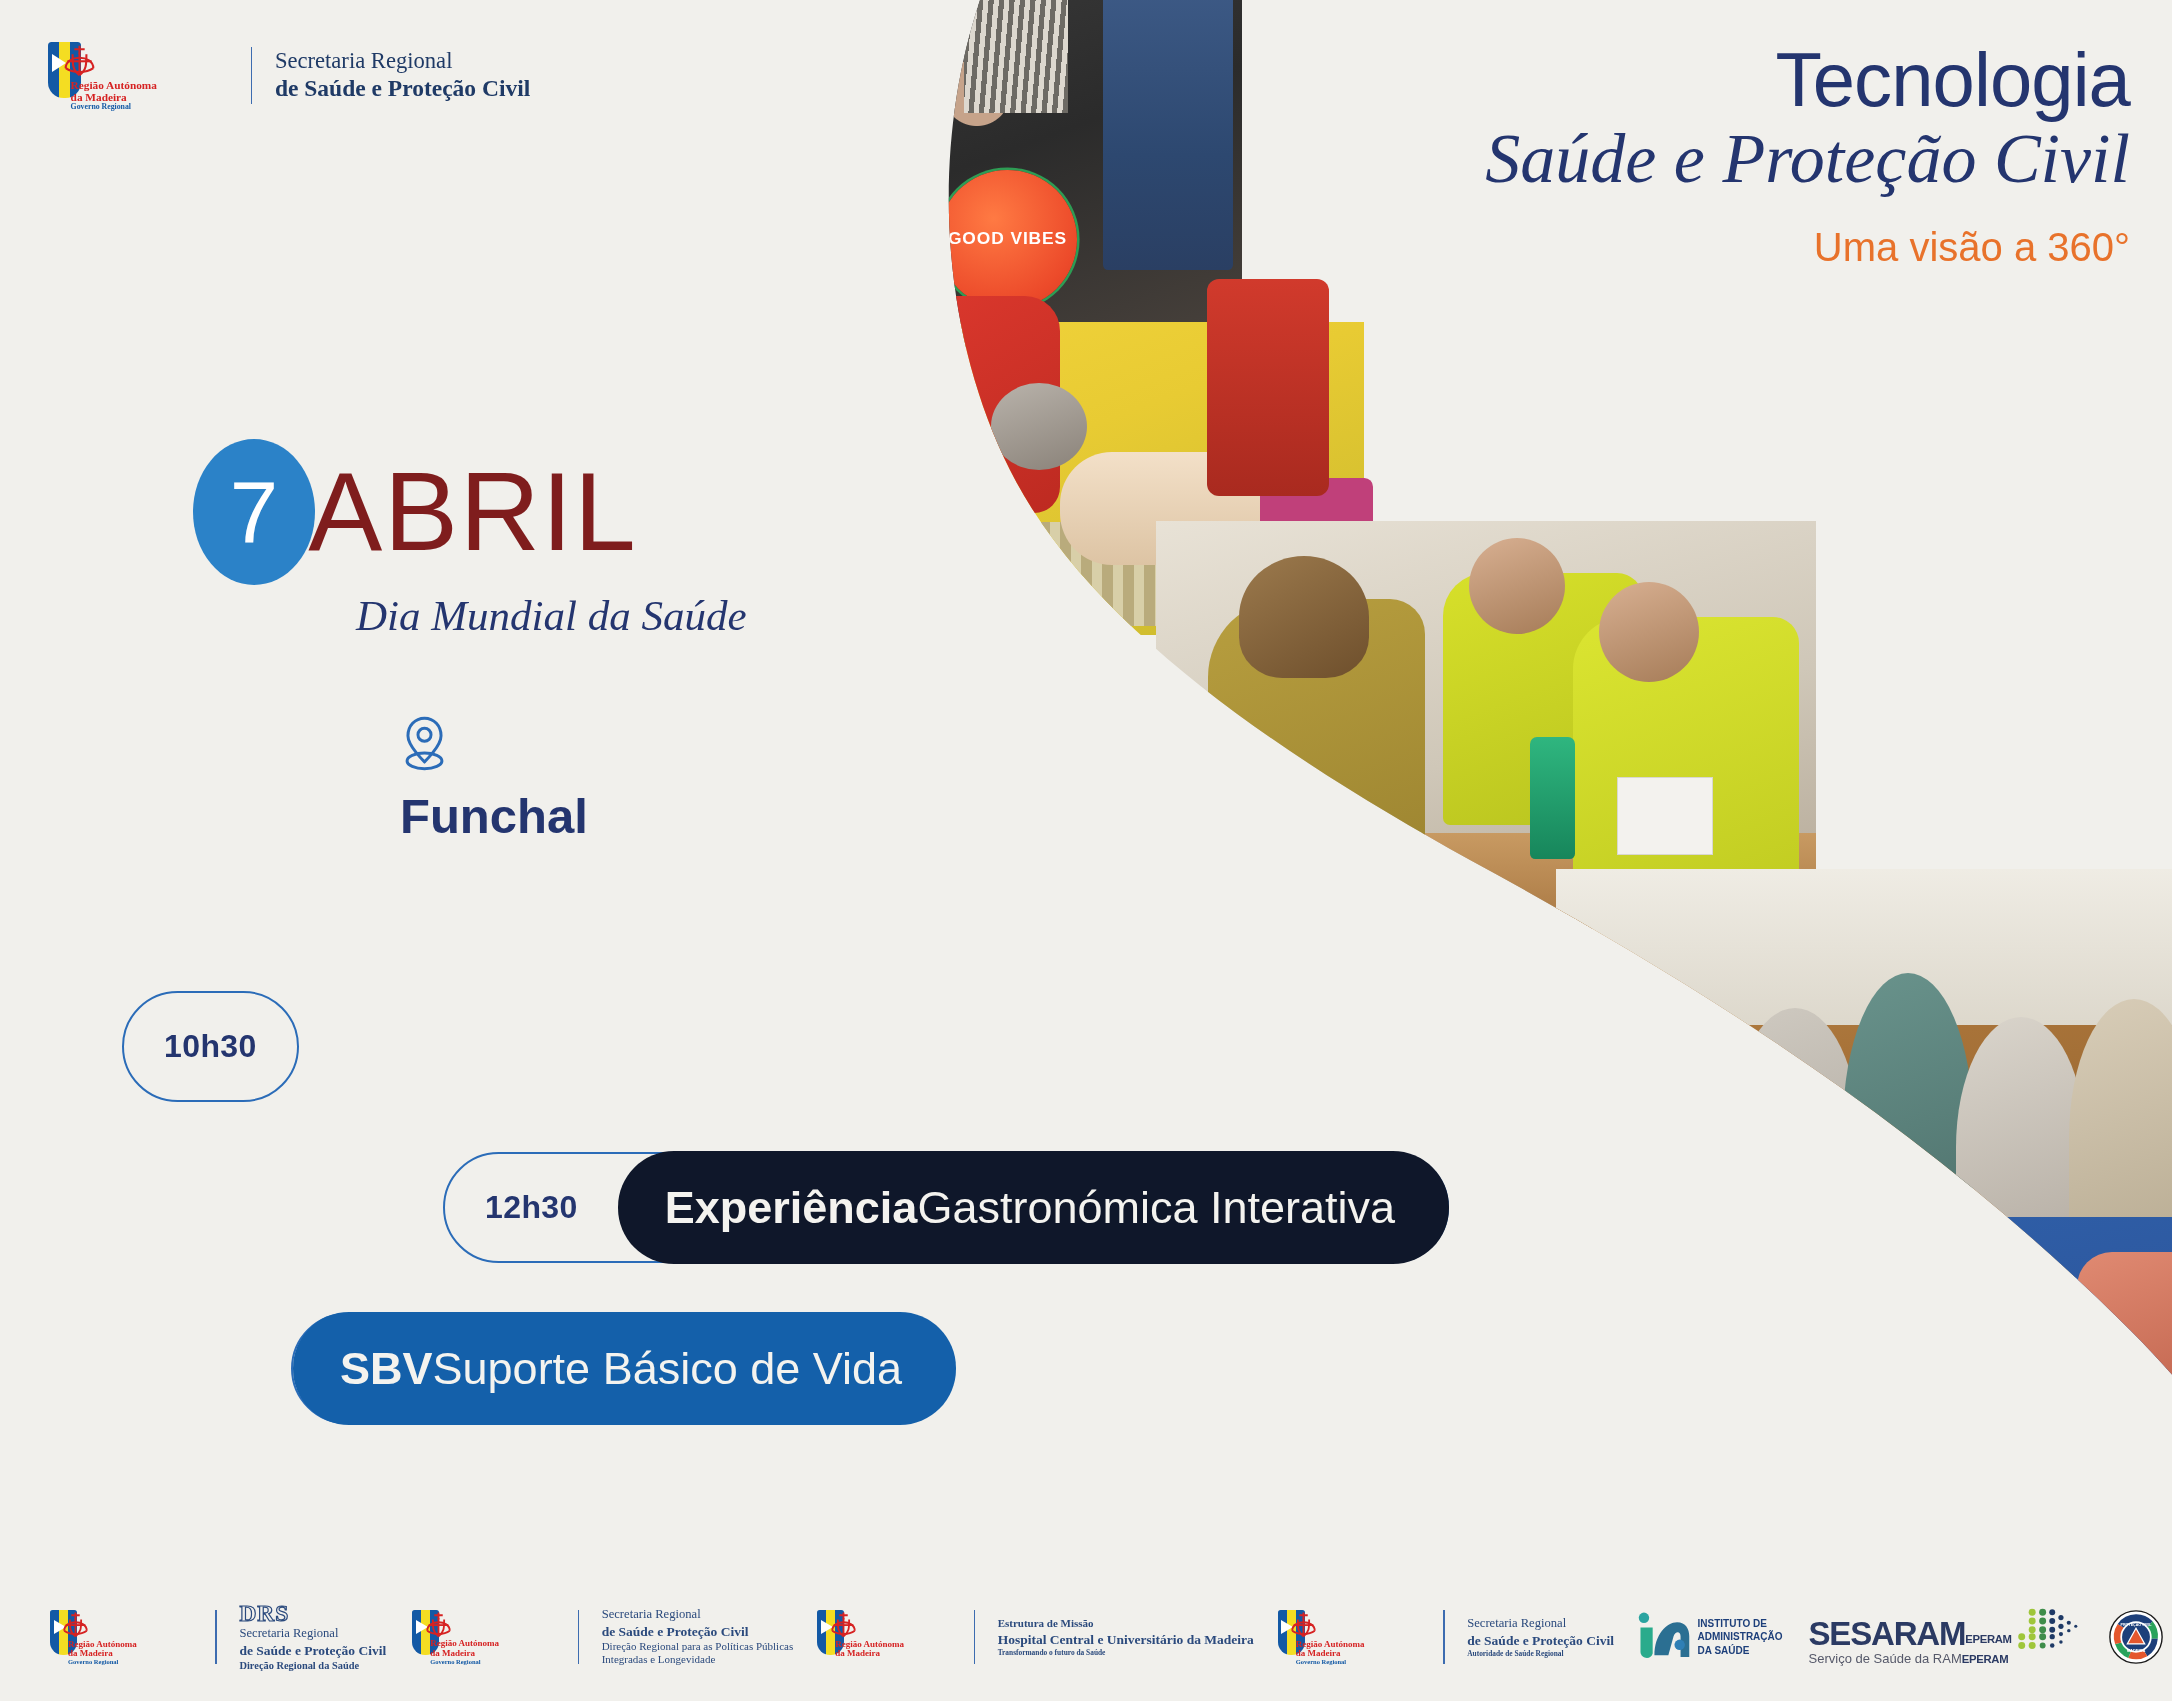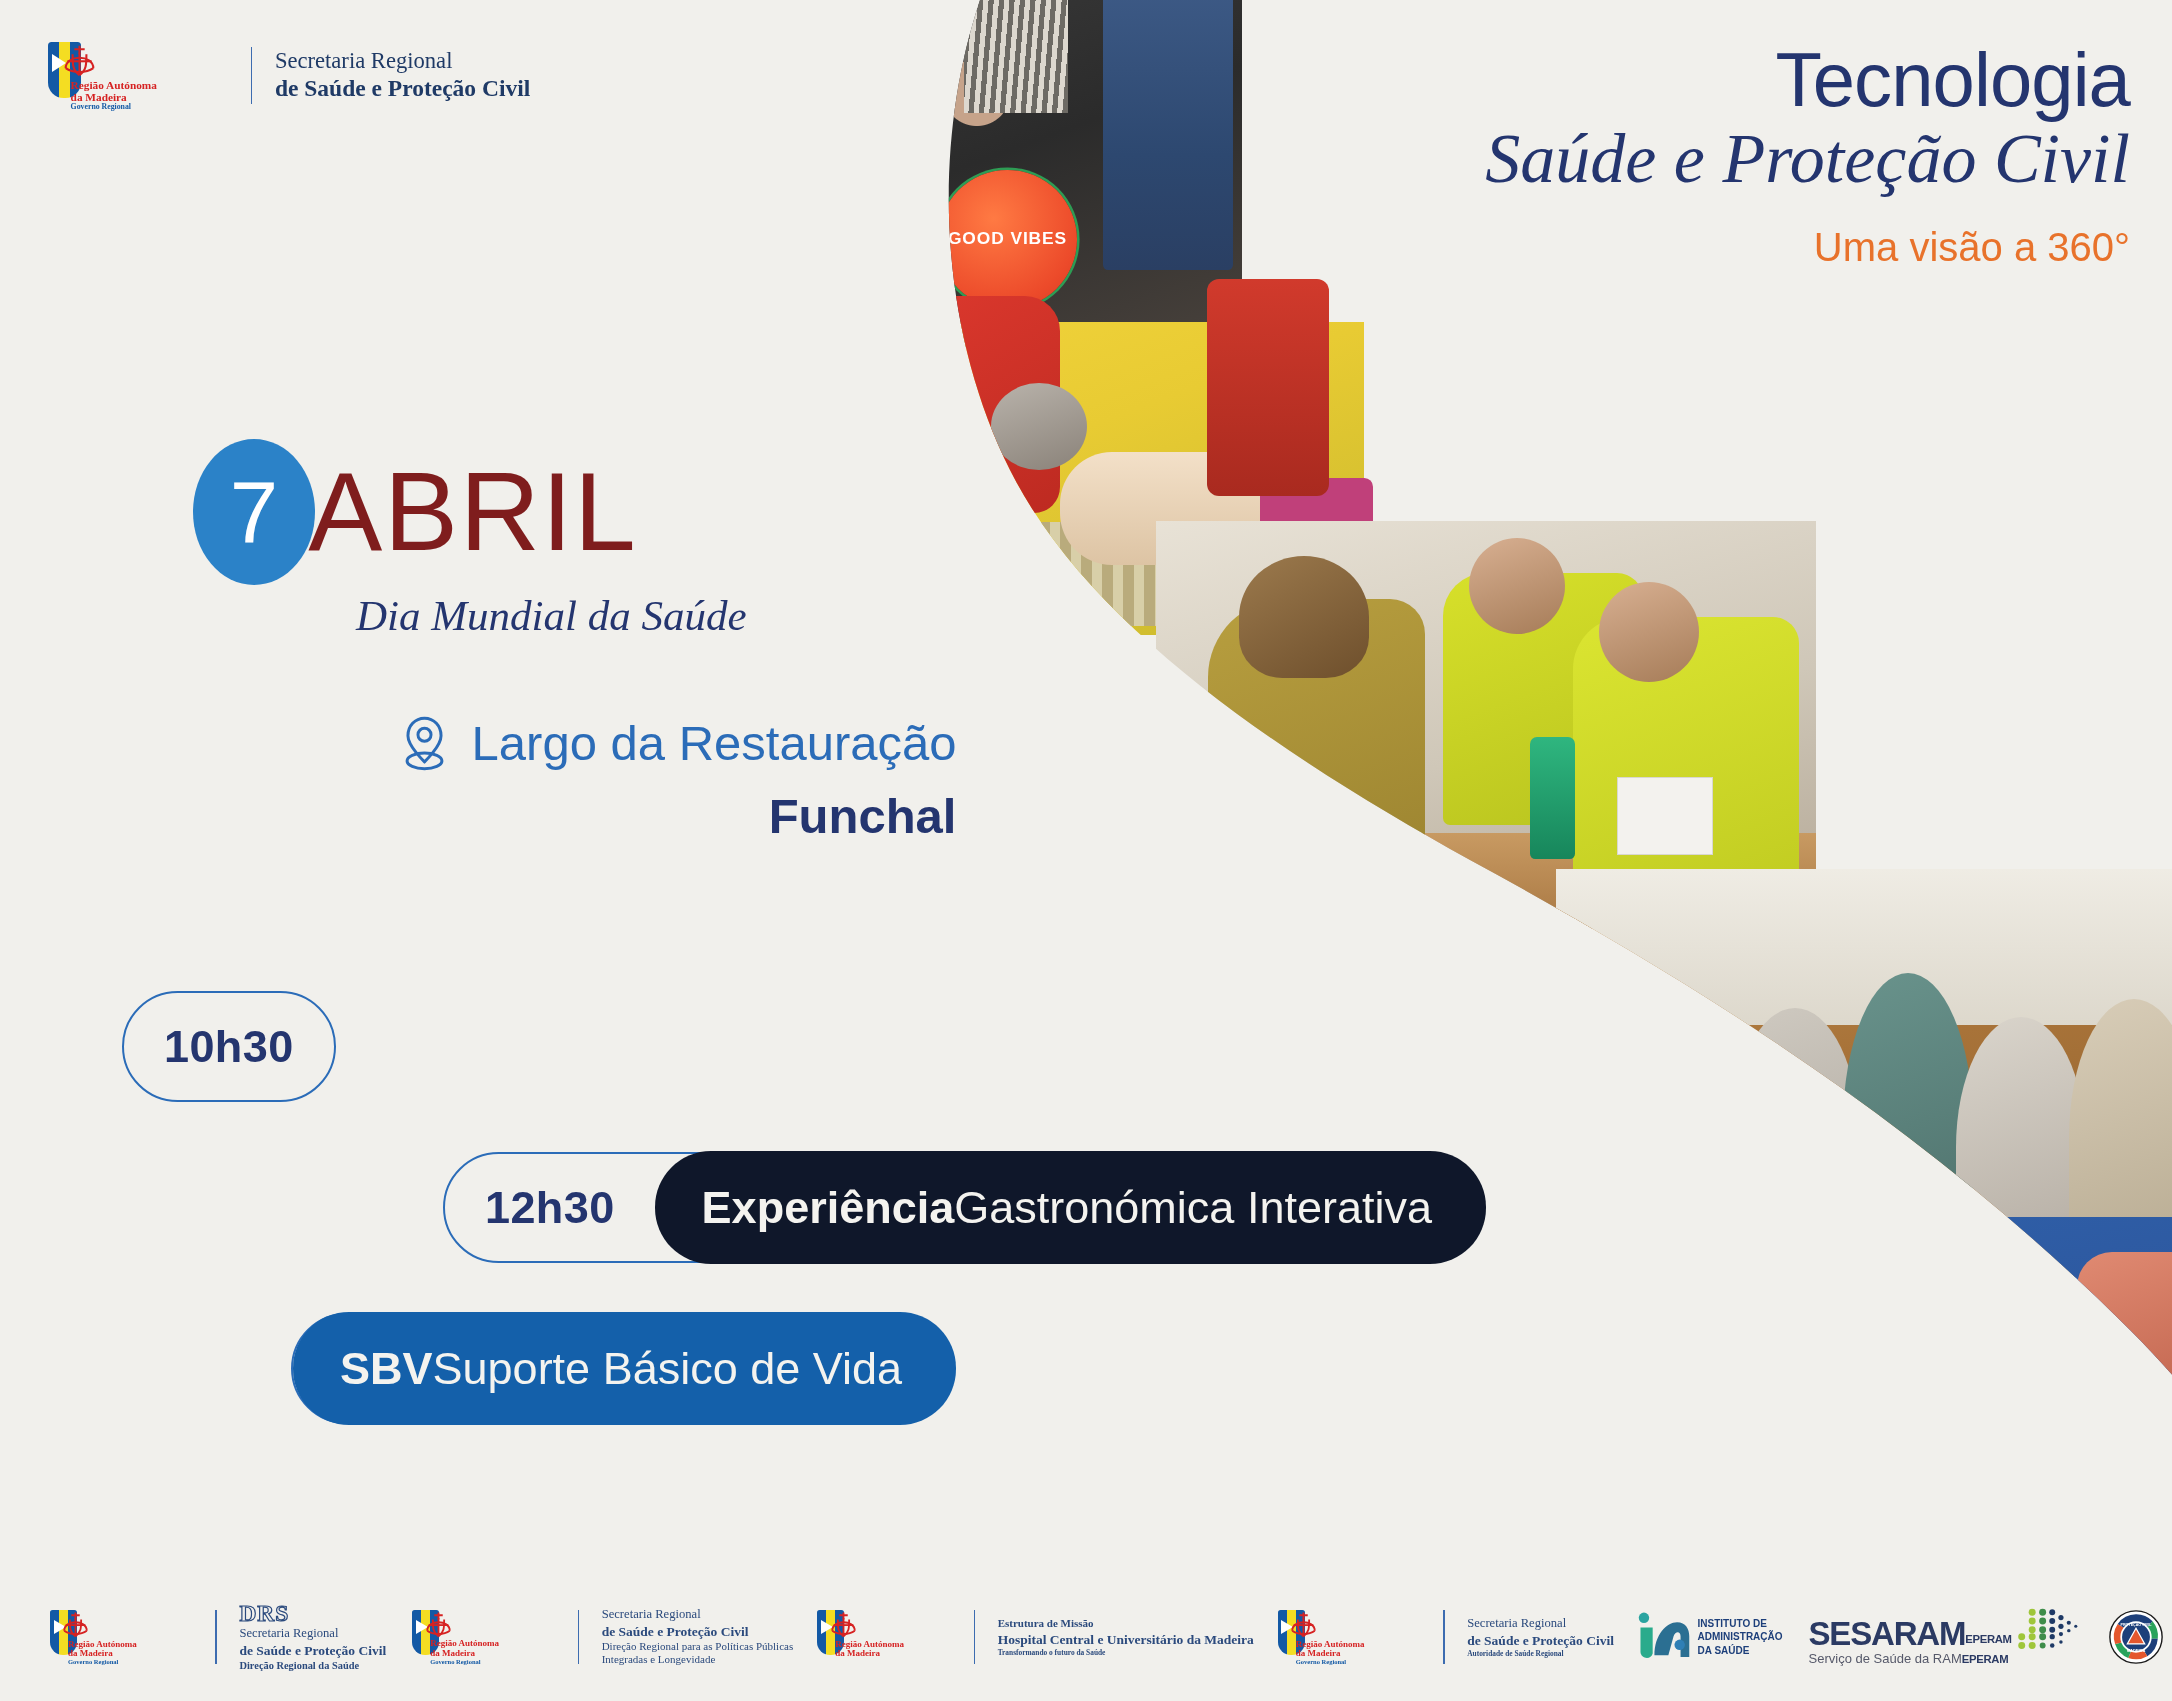--- a/index.html
+++ b/index.html
@@ -254,21 +254,21 @@
   
   #schedule { position:absolute; left:0; top:991px; width:1356px; z-index:6; }
   .sched-row { display:flex; }
   .pill {
     display:flex; align-items:stretch; height:111px;
     border:2.6px solid #2b6cb8; border-radius:56px;
     background:#F1F0EC;
   }
   .pill .time {
     display:flex; align-items:center; justify-content:center;
-    padding:0 40px; font-size:45px; font-weight:700; color:#24356f;
+    padding:0 40px; font-size:32px; font-weight:700; color:#24356f;
     letter-spacing:0.4px;
   }
   .pill .title {
     display:flex; align-items:center; white-space:nowrap;
     padding:0 54px 0 47px; font-size:45px; color:#F4F3EF;
     border-radius:56px; margin:-2.6px -2.6px -2.6px 0;
   }
   .pill .title b { font-weight:700; }
   .pill .title span { font-weight:400; }
 
@@ -453,21 +453,20 @@
   <div class="row1">
     <div id="pin-icon">
       <svg viewBox="0 0 56 70">
         <g fill="none" stroke="#2b6cb8" stroke-width="3.4">
           <path d="M28 6 C17 6 9 15 9 26 C9 38 28 56 28 56 C28 56 47 38 47 26 C47 15 39 6 28 6 Z"></path>
           <circle cx="28" cy="25" r="7.5"></circle>
           <ellipse cx="28" cy="55" rx="20" ry="9"></ellipse>
         </g>
       </svg>
     </div>
-    <div id="venue">Largo da Restauração</div>
   </div>
   <div id="city">Funchal</div>
 </div>
 
 <div id="schedule">
   <div class="sched-row" style="margin-left:122px">
     <div class="pill">
       <div class="time">10h30</div>
     </div>
   </div>

